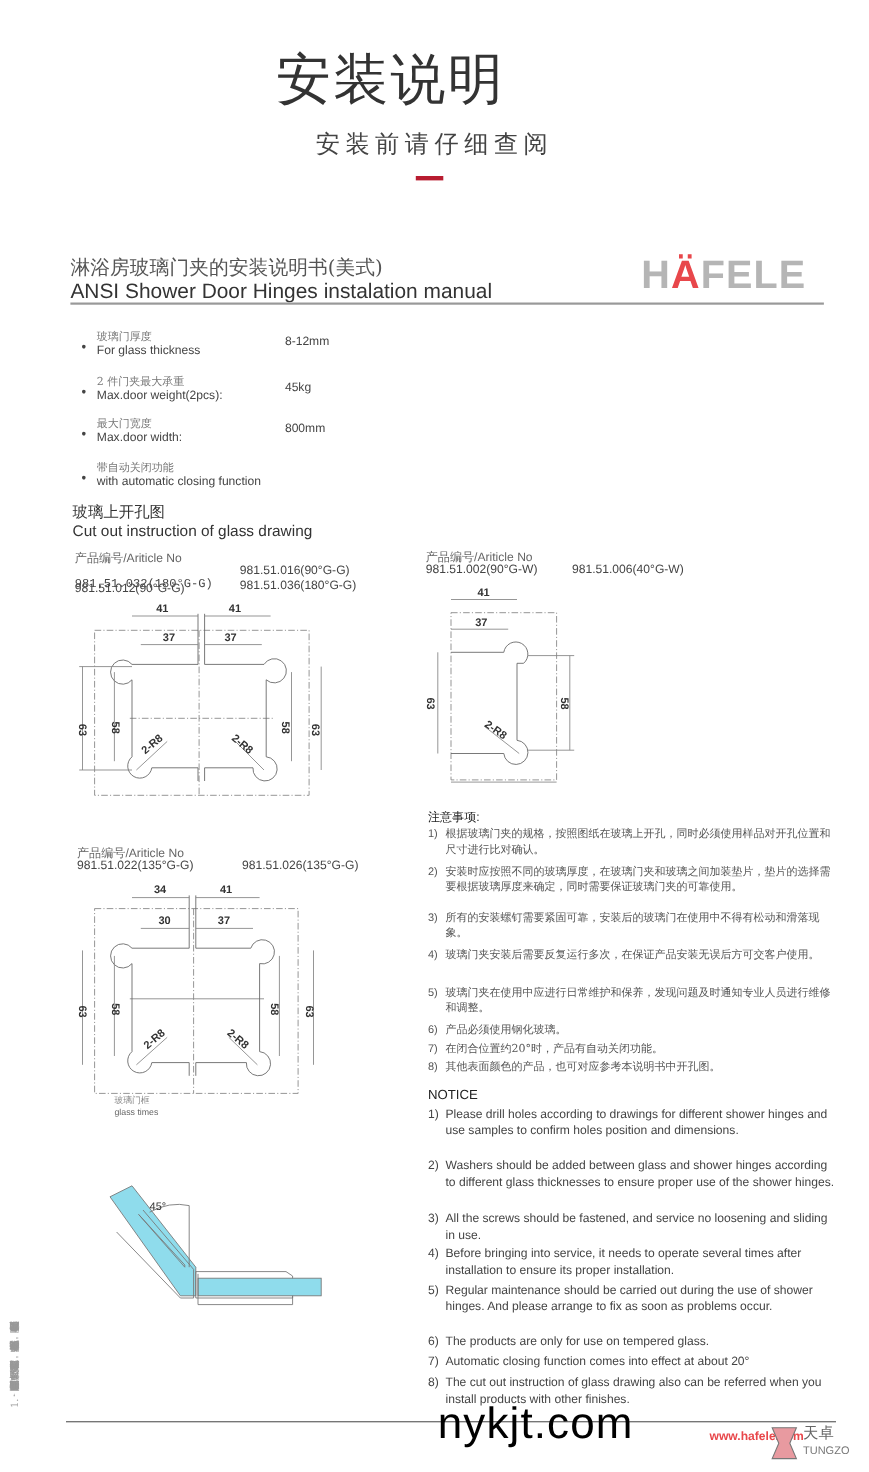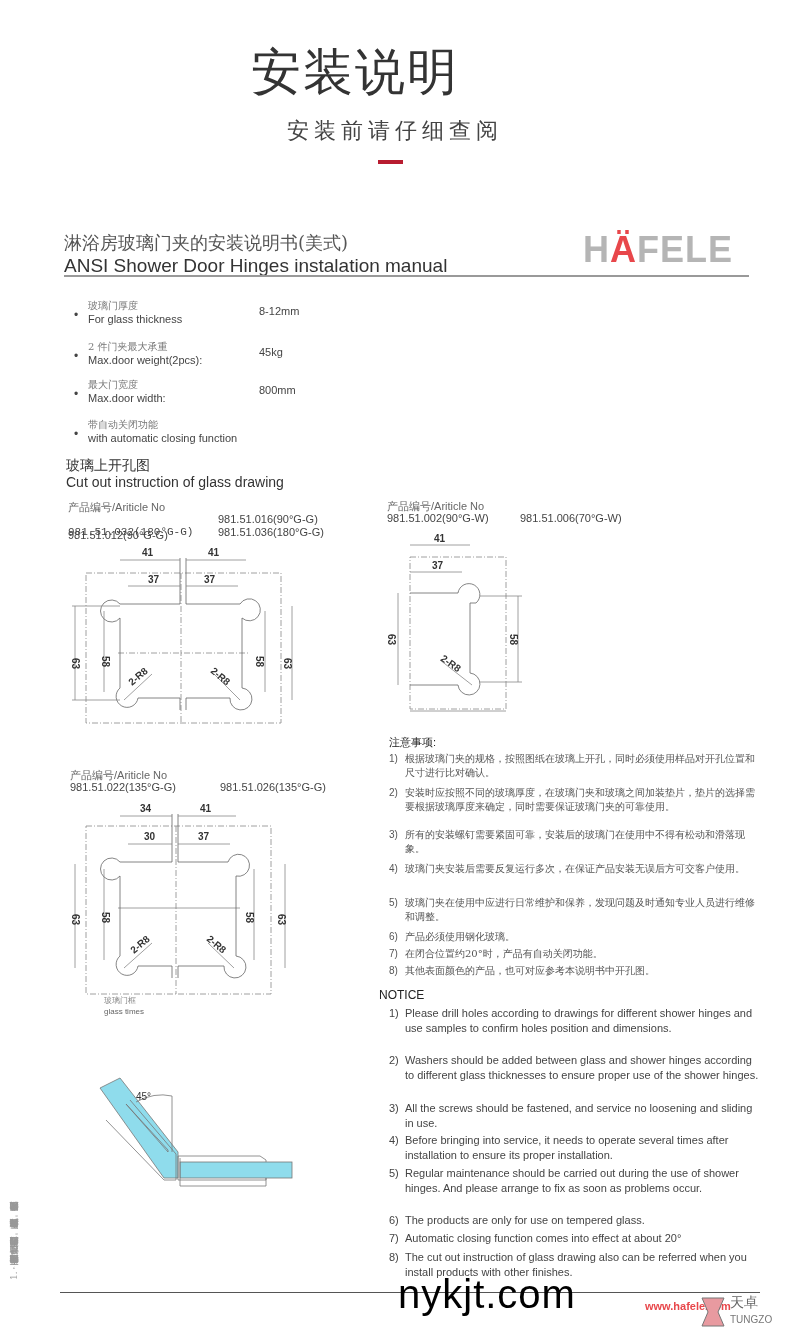--- a/index.html
+++ b/index.html
@@ -79,21 +79,21 @@
   <div class="lbl">产品编号/Ariticle No</div>
   <div style="position:absolute;top:29px;left:0;text-align:center;">981.51.012(90°G-G)</div>
   <div style="position:absolute;top:13px;left:150px;">981.51.016(90°G-G)</div>
   <div style="position:absolute;top:26px;left:0;font-family:Liberation Mono, monospace;">981.51.032(180°G-G)</div>
   <div style="position:absolute;top:26px;left:150px;">981.51.036(180°G-G)</div>
 </div>
 
 <div class="abs art" style="top:499px;left:387px;">
   <div class="lbl">产品编号/Ariticle No</div>
   <div style="position:absolute;top:13px;left:0;">981.51.002(90°G-W)</div>
-  <div style="position:absolute;top:13px;left:133px;">981.51.006(70°G-W)</div>
+  <div style="position:absolute;top:13px;left:133px;">981.51.006(40°G-W)</div>
 </div>
 
 <svg class="abs" style="top:540px;left:60px;" width="250" height="200">
   <g stroke="#888" fill="none" stroke-width="0.8">
     <rect x="26" y="33" width="195" height="150" stroke-dasharray="6,2,1,2"></rect>
     <line x1="121" y1="33" x2="121" y2="183" stroke-dasharray="6,2,1,2"></line>
     <line x1="58" y1="113" x2="190" y2="113" stroke-dasharray="6,2,1,2"></line>
 
     <path d="M60,64 L120,64 L120,18 M126,18 L126,64 L180,64" stroke="#666"></path>
     <path d="M60,64 a11,11 0 1 0 0,14 L60,148 a11,11 0 1 0 18,10 L120,158 L120,170 M126,170 L126,158 L170,158 a11,11 0 1 0 12,-10 L182,78 a11,11 0 1 0 -2,-14" stroke="#666"></path>
@@ -228,21 +228,21 @@
   </div>
 <div class="note" style="top:947px;">
     <span class="n">7)</span>
     <div class="t">在闭合位置约20°时，产品有自动关闭功能。</div>
   </div>
 <div class="note" style="top:964px;">
     <span class="n">8)</span>
     <div class="t">其他表面颜色的产品，也可对应参考本说明书中开孔图。</div>
   </div>
 
-<div class="abs note-h" style="top:988px;left:379px;font-size:12px;">NOTICE</div>
+<div class="abs note-h" style="top:988px;left:389px;font-size:12px;">NOTICE</div>
 <div class="enote" style="top:1006px;">
     <span class="n">1)</span>
     <div class="t">Please drill holes according to drawings for different shower hinges and use samples to confirm holes position and dimensions.</div>
   </div>
 <div class="enote" style="top:1053px;">
     <span class="n">2)</span>
     <div class="t">Washers should be added between glass and shower hinges according to different glass thicknesses to ensure proper use of the shower hinges.</div>
   </div>
 <div class="enote" style="top:1101px;">
     <span class="n">3)</span>

